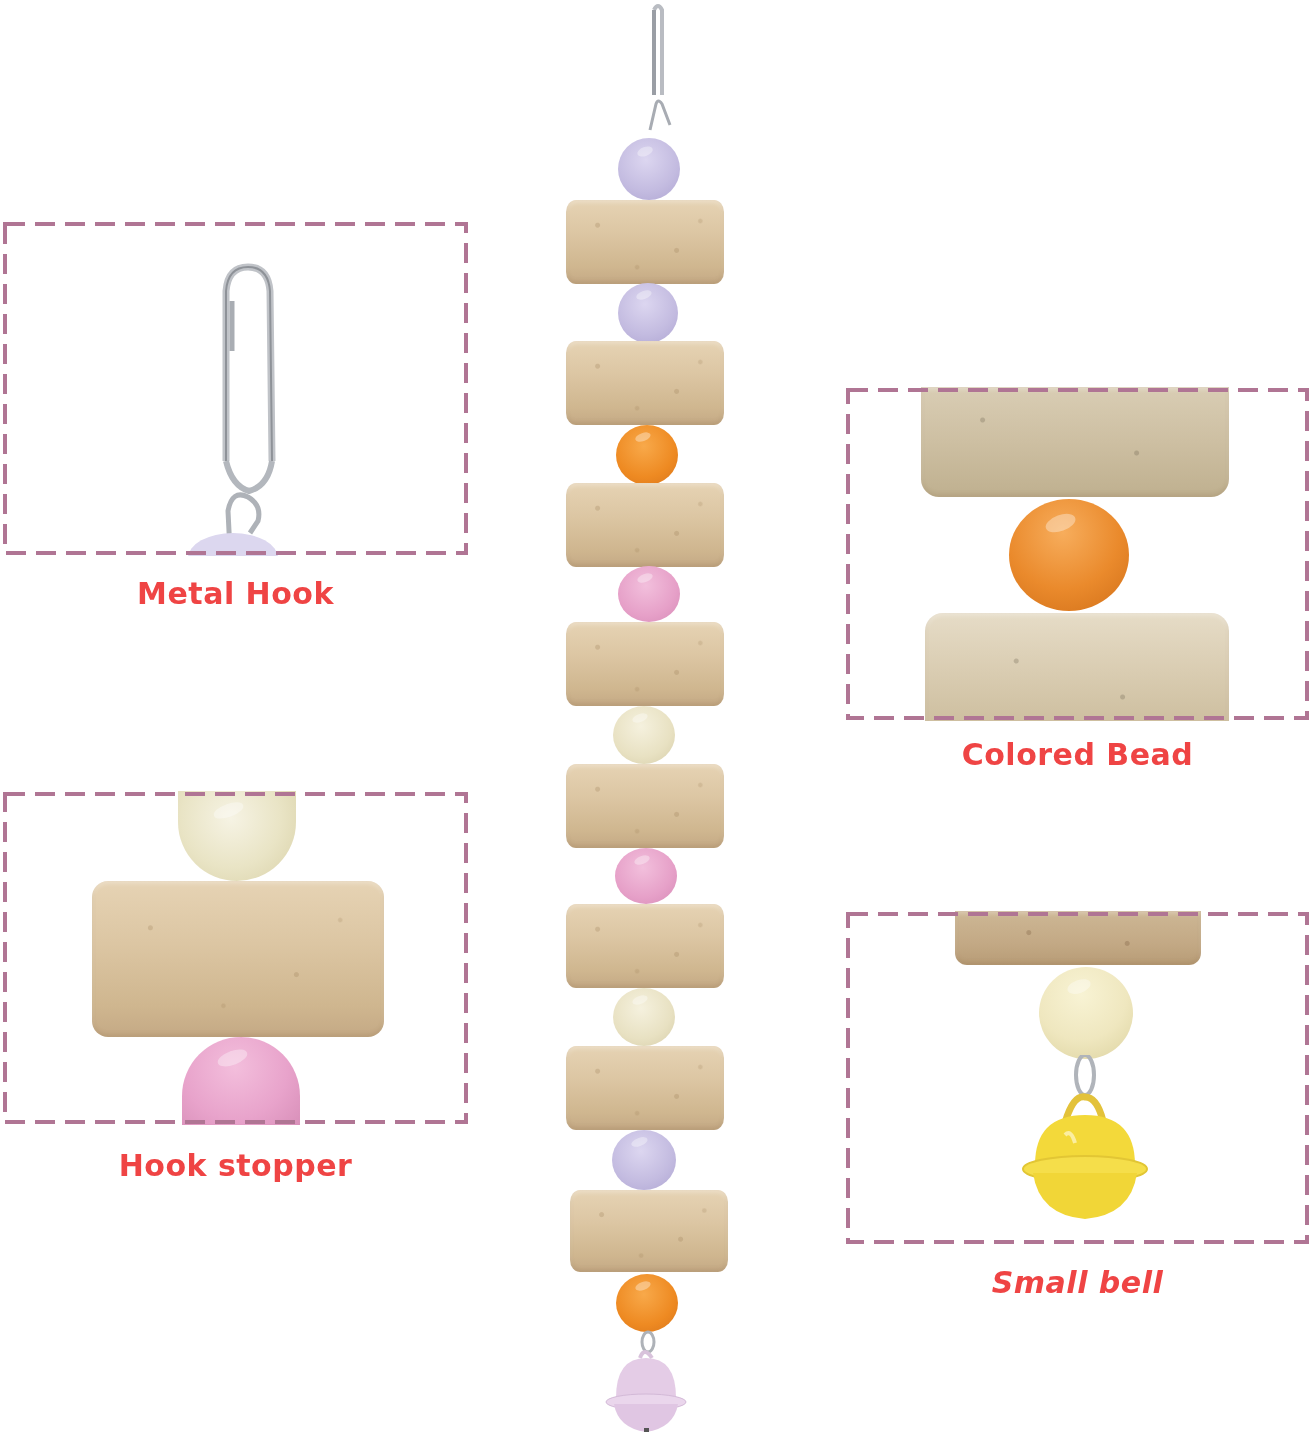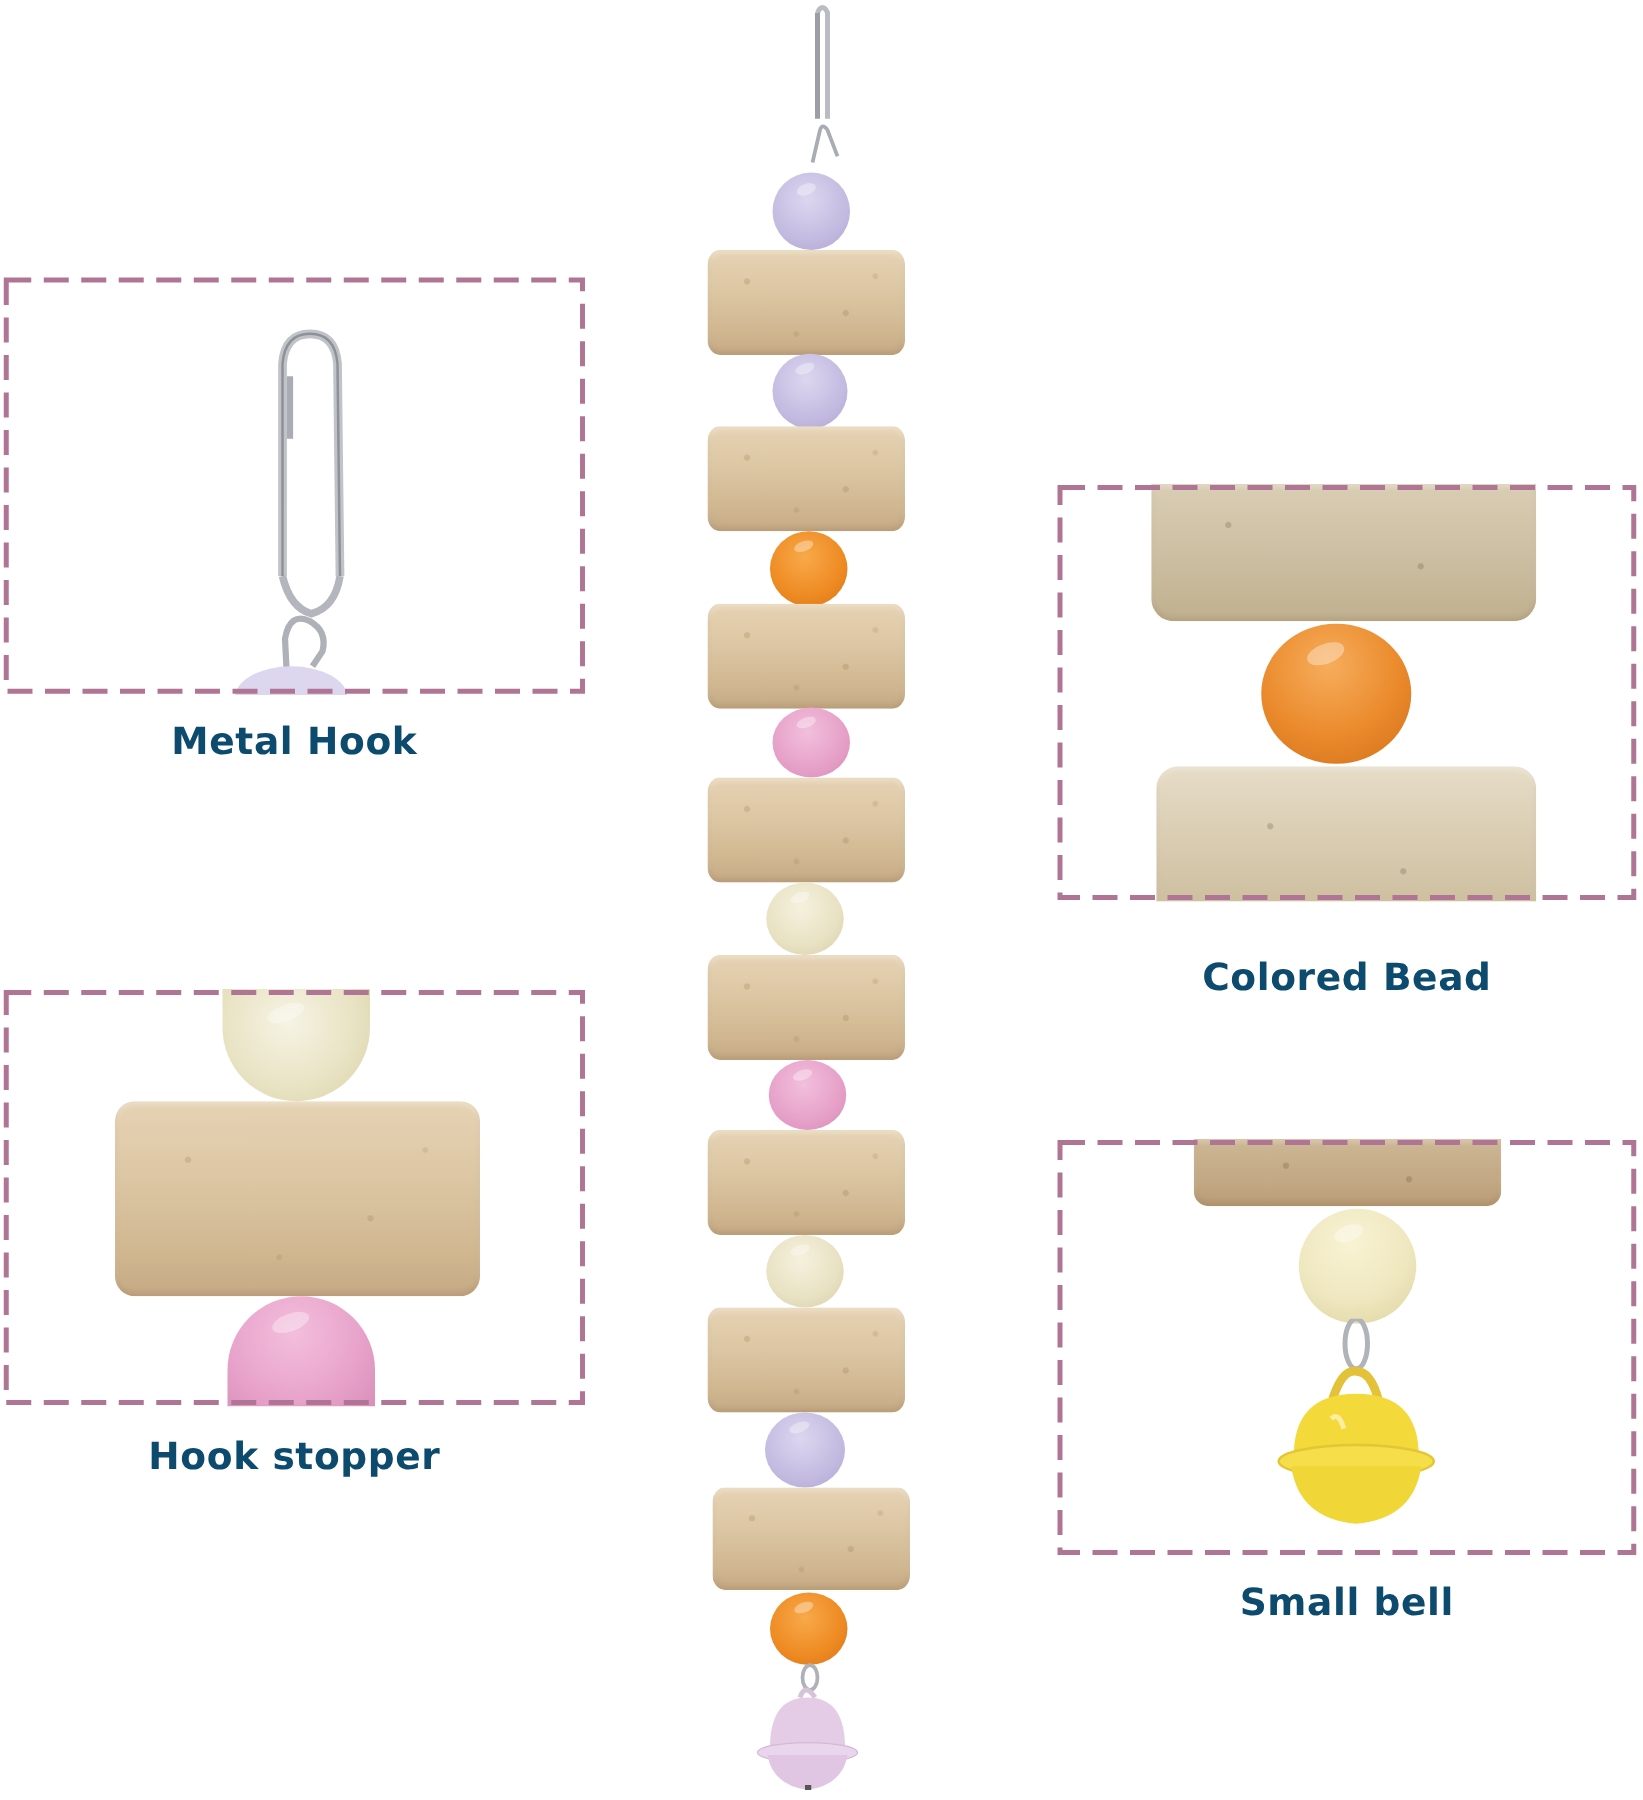--- a/index.html
+++ b/index.html
@@ -1,21 +1,21 @@
 <!DOCTYPE html>
 <html><head>
 <meta charset="utf-8">
 <style>
   html, body { margin: 0; padding: 0; background: #ffffff; }
   body { width: 1314px; height: 1440px; position: relative; overflow: hidden;
          font-family: "DejaVu Sans", "Liberation Sans", sans-serif; }
 
   .frame { position: absolute; box-sizing: border-box; overflow: hidden; background: #fff; }
   .frame-border { position: absolute; inset: 0; pointer-events: none; z-index: 5; }
-  .caption { position: absolute; font-weight: bold; font-size: 30px; color: #0c4a6e;
+  .caption { position: absolute; font-weight: bold; font-size: 30px; color: #ef4444;
              text-align: center; white-space: nowrap; letter-spacing: 0.5px; }
 
   .cork { position: absolute; border-radius: 10px 10px 10px 10px / 12px 12px 12px 12px;
           background:
             radial-gradient(circle at 20% 30%, rgba(150,120,80,0.25) 0 2px, transparent 3px),
             radial-gradient(circle at 70% 60%, rgba(150,120,80,0.25) 0 2px, transparent 3px),
             radial-gradient(circle at 45% 80%, rgba(150,120,80,0.2) 0 1.5px, transparent 3px),
             radial-gradient(circle at 85% 25%, rgba(150,120,80,0.2) 0 1.5px, transparent 3px),
             linear-gradient(180deg, #e6d3b4 0%, #dcc6a3 40%, #cfb68f 80%, #c4a985 100%);
           box-shadow: inset 0 -3px 4px rgba(120,90,50,0.15), inset 0 3px 4px rgba(255,255,255,0.25); }
@@ -86,21 +86,21 @@
   <div class="cork grey" style="left:76px;top:0;width:308px;height:110px;border-radius:0 0 18px 18px;"></div>
   <div class="bead" style="left:164px;top:112px;width:120px;height:112px;background:radial-gradient(circle at 45% 30%,#f7ad5c,#ea8a2c 55%,#d16f18);"></div>
   <div class="cork grey" style="left:80px;top:226px;width:304px;height:120px;border-radius:18px 18px 0 0;background:
     radial-gradient(circle at 30% 40%, rgba(110,100,80,0.3) 0 2px, transparent 3px),
     radial-gradient(circle at 65% 70%, rgba(110,100,80,0.3) 0 2px, transparent 3px),
     linear-gradient(180deg,#e6dcc7 0%,#d9ccb1 50%,#cbbc9c 100%);"></div>
   <svg class="frame-border" width="465" height="334">
     <rect x="3" y="3" width="459" height="328" fill="none" stroke="#b07594" stroke-width="4" stroke-dasharray="20 10"></rect>
   </svg>
 </div>
-<div class="caption" style="left:845px;top:737px;width:465px;margin-top:28px;">Colored Bead</div>
+<div class="caption" style="left:845px;top:737px;width:465px;">Colored Bead</div>
 
 <div class="frame" style="left:2px;top:791px;width:467px;height:334px;">
   <div class="bead" style="left:176px;top:0;width:118px;height:90px;border-radius:0 0 60px 60px;background:radial-gradient(circle at 45% 30%,#f6f3e4,#e9e4c5 55%,#d8d0a6);"></div>
   <div class="cork" style="left:90px;top:90px;width:292px;height:156px;border-radius:16px;"></div>
   <div class="bead" style="left:180px;top:246px;width:118px;height:100px;border-radius:60px 60px 0 0;background:radial-gradient(circle at 45% 30%,#f3bedc,#e8a3cb 55%,#d58bb5);"></div>
   <svg class="frame-border" width="467" height="334">
     <rect x="3" y="3" width="461" height="328" fill="none" stroke="#b07594" stroke-width="4" stroke-dasharray="20 10"></rect>
   </svg>
 </div>
 <div class="caption" style="left:2px;top:1148px;width:467px;">Hook stopper</div>
@@ -116,13 +116,13 @@
     <path d="M50 68 Q58 40 70 42 Q82 42 88 66" stroke="#e3c23a" stroke-width="7" fill="none"></path>
     <path d="M20 110 Q20 60 70 60 Q120 60 120 110 Z" fill="#f3d93a"></path>
     <path d="M50 80 Q56 74 60 88" stroke="#fbeea0" stroke-width="4" fill="none"></path>
     <ellipse cx="70" cy="114" rx="62" ry="13" fill="#f5de4a" stroke="#e2c634" stroke-width="2"></ellipse>
     <path d="M18 118 Q24 160 70 164 Q116 160 122 118 Z" fill="#f1d637"></path>
   </svg>
   <svg class="frame-border" width="465" height="334">
     <rect x="3" y="3" width="459" height="328" fill="none" stroke="#b07594" stroke-width="4" stroke-dasharray="20 10"></rect>
   </svg>
 </div>
-<div class="caption" style="left:845px;top:1265px;width:465px;">Small bell</div>
+<div class="caption" style="left:845px;top:1265px;width:465px;font-style:italic;">Small bell</div>
 
 </body></html>

